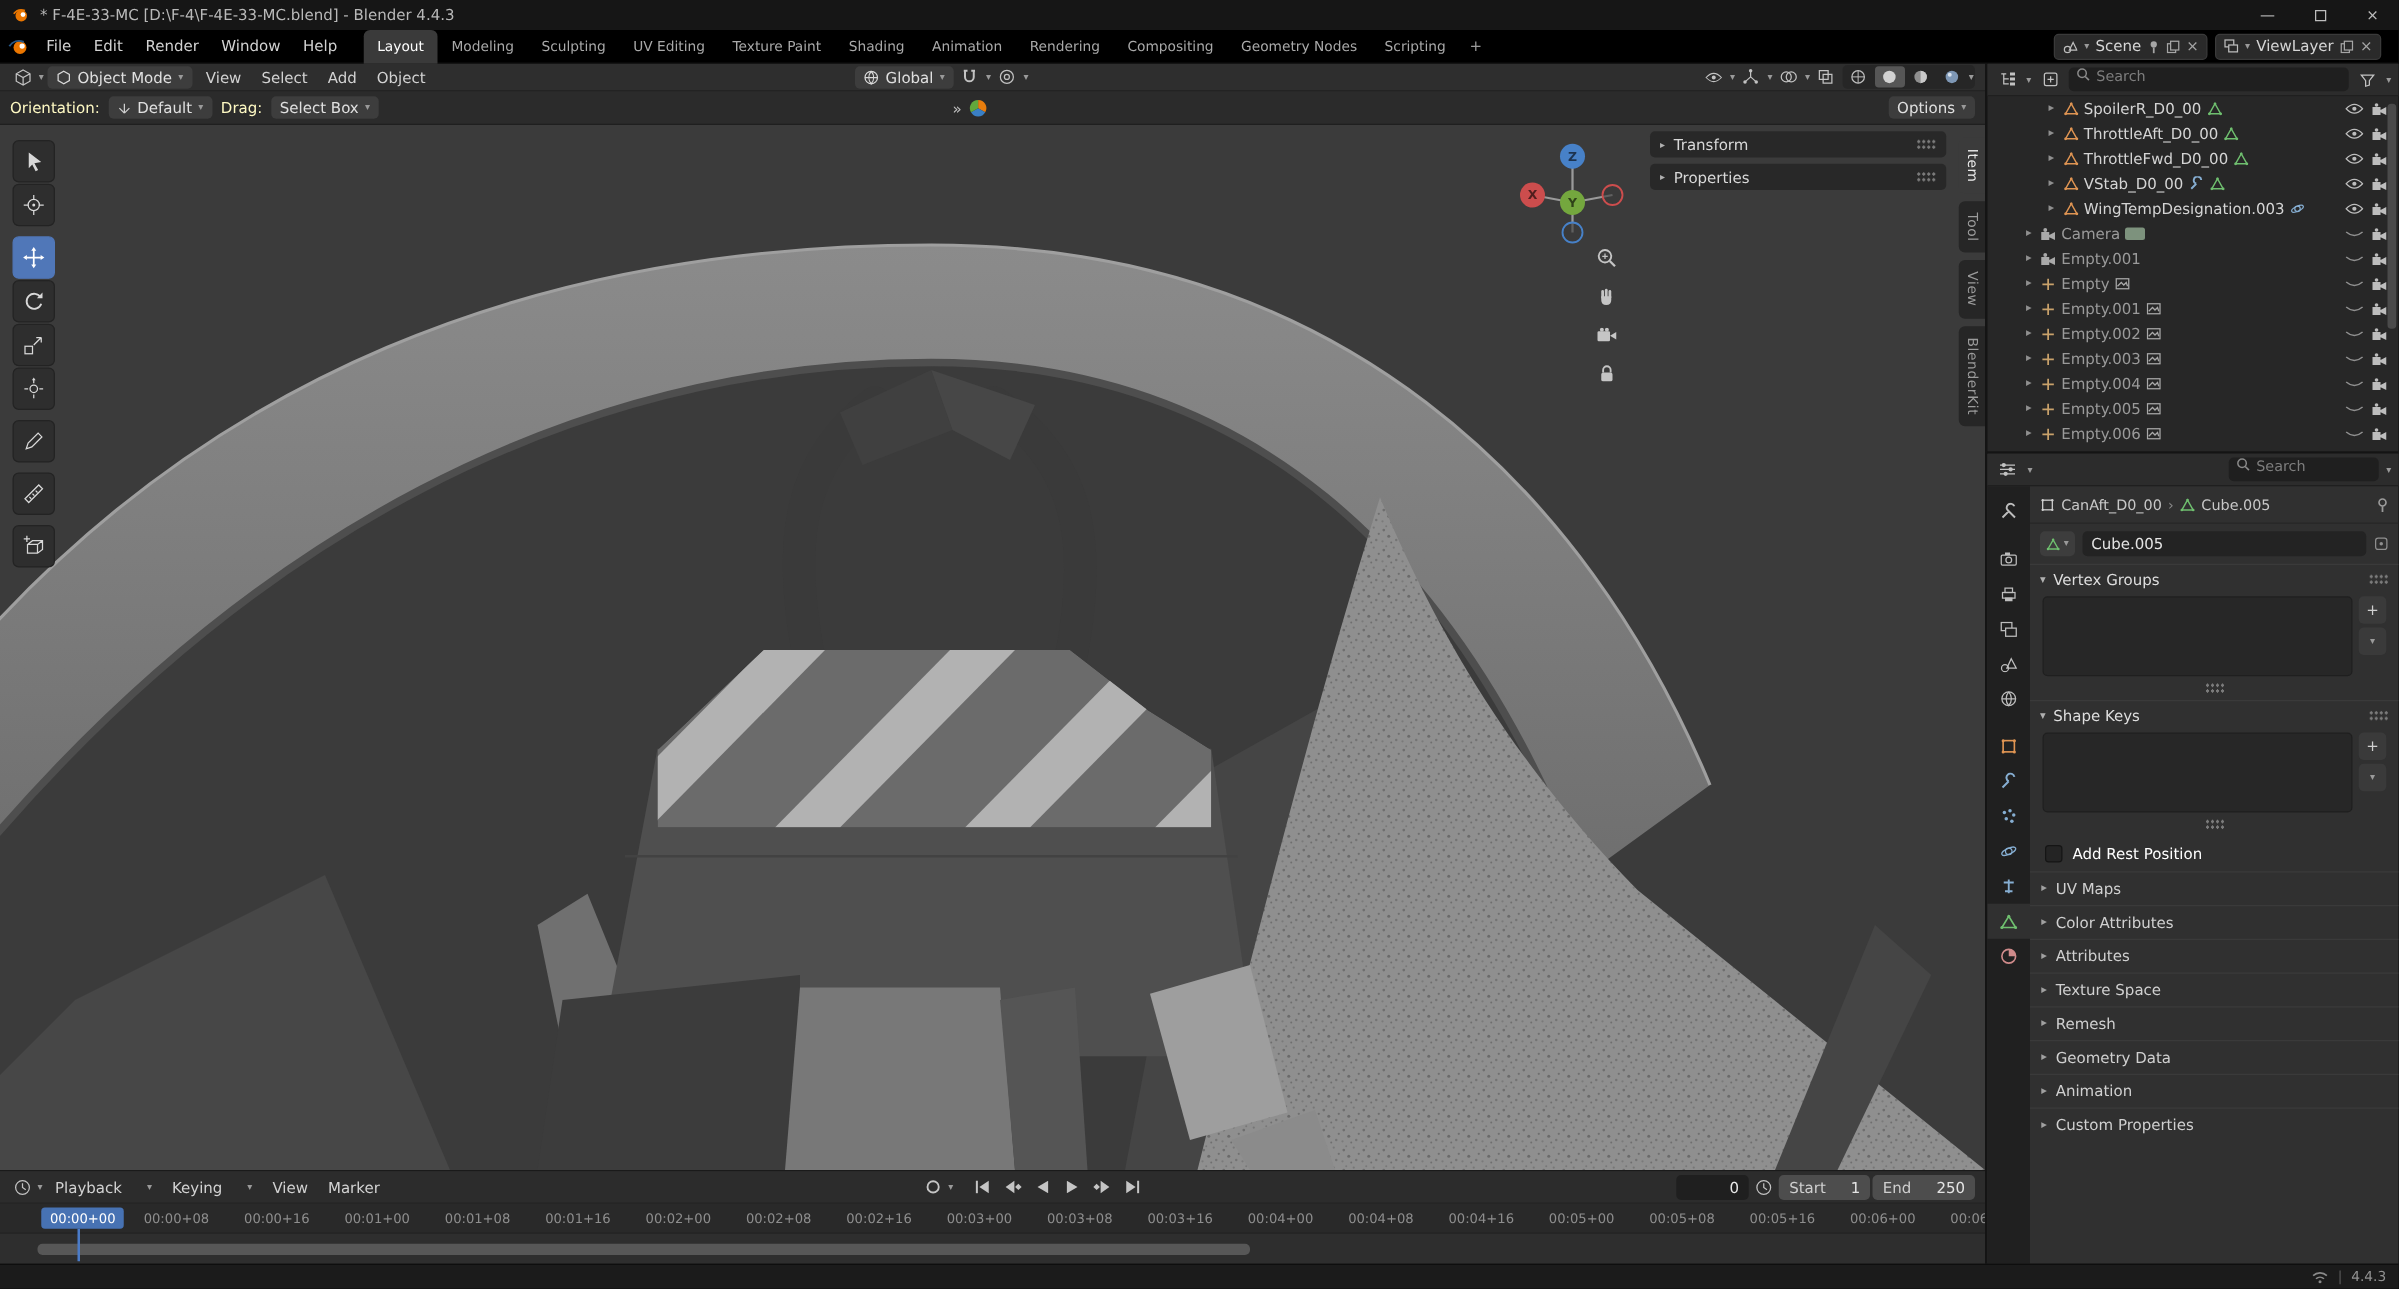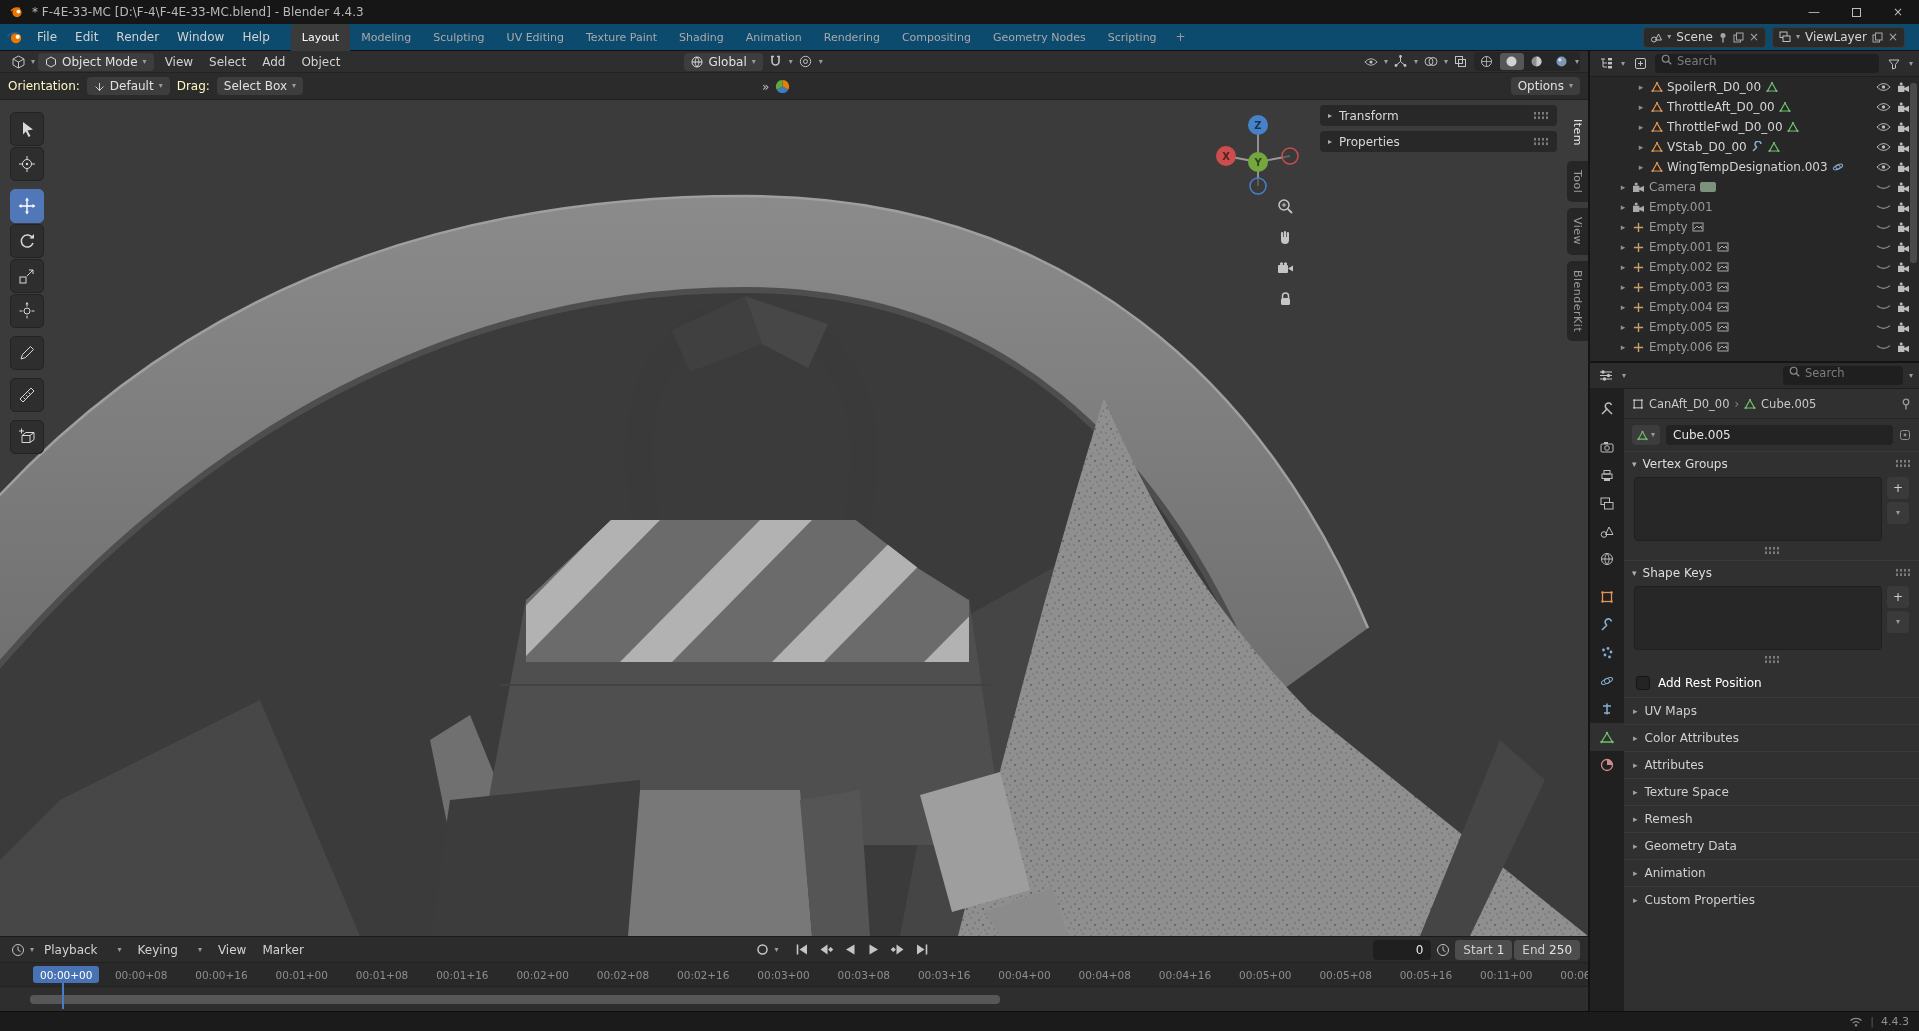--- a/index.html
+++ b/index.html
@@ -11,21 +11,21 @@
   .grip{width:16px;height:9px;background:radial-gradient(#7b7b7b 1px, transparent 1.3px) 0 0/4px 4.5px}
 
   
   .titlebar{position:absolute;left:0;top:0;width:1919px;height:24px;background:#161616;
             display:flex;align-items:center;gap:8px;padding-left:10px;color:#b9b9b9;font-size:12px}
   .win-controls{margin-left:auto;display:flex;height:24px}
   .win-btn{width:42px;display:flex;align-items:center;justify-content:center;color:#bdbdbd;font-size:12px}
   .max-glyph{width:9px;height:9px;border:1px solid #bdbdbd}
 
   
-  .menubar{position:absolute;left:0;top:24px;width:1919px;height:27px;background:#0c4a6e;
+  .menubar{position:absolute;left:0;top:24px;width:1919px;height:27px;background:#000000;
            display:flex;align-items:center;padding:0 6px;border-bottom:1px solid #111}
   .menus{display:flex}
   .menu-item{padding:0 9px;height:22px;display:flex;align-items:center;border-radius:4px;color:#d2d2d2}
   .ws-tabs{display:flex;margin-left:12px;height:27px}
   .ws-tab{padding:0 11px;display:flex;align-items:center;color:#a9a9a9;border-radius:5px 5px 0 0;font-size:11px;white-space:nowrap}
   .ws-tab.active{background:#3a3a3a;color:#fdfdfd}
   .ws-add{padding:0 8px;display:flex;align-items:center;color:#9a9a9a}
   .scene-widgets{margin-left:auto;display:flex;align-items:center;gap:6px;padding-right:8px}
   .selector{display:flex;align-items:center;gap:5px;background:#2a2a2a;border:1px solid #3a3a3a;
             border-radius:4px;height:21px;padding:0 6px;color:#d6d6d6}
@@ -78,21 +78,21 @@
   .timeline{position:absolute;left:0;top:936px;width:1588px;height:75px;background:#2e2e2e;overflow:hidden;border-top:1px solid #1a1a1a}
   .tl-header{height:26px;background:#2c2c2c;display:flex;align-items:center;gap:2px;padding:0 8px;border-bottom:1px solid #222}
   .tlmenu{display:flex;align-items:center;gap:20px;padding:0 8px;height:20px;border-radius:4px;color:#d2d2d2}
   .tlmenu .chev{display:none}
   .tlmenu.has-chev .chev{display:inline}
   .transport{display:flex;align-items:center;gap:2px}
   .tp-btn{width:22px;height:18px;display:flex;align-items:center;justify-content:center;border-radius:3px}
   .tl-spacer{flex:1}
   .frame-field{width:58px;height:20px;background:#1f1f1f;border-radius:4px;display:flex;align-items:center;
                justify-content:flex-end;padding:0 8px;color:#e8e8e8}
-  .range-pill{height:20px;background:#4d4d4d;border-radius:4px;display:flex;align-items:center;gap:4px;
+  .range-pill{height:20px;background:#4d4d4d;border-radius:4px;display:flex;align-items:center;gap:20px;
               padding:0 8px;color:#e3e3e3}
   .range-pill .rp-label{color:#cfcfcf}
   .tl-ruler{height:24px;background:#292929;position:relative;border-bottom:1px solid #222}
   .ruler-labels{position:absolute;left:101px;top:0;display:flex;height:24px}
   .ruler-labels span{width:80.3px;text-align:center;line-height:24px;font-size:10.5px;color:#8e8e8e;white-space:nowrap}
   .cf-pill{position:absolute;left:33px;top:3px;height:17px;background:#4772b3;border-radius:3px;
            display:flex;align-items:center;padding:0 7px;color:#fff;font-size:10.5px;z-index:4}
   .tl-body{height:25px;background:#2e2e2e;position:relative}
   .scroll-thumb{position:absolute;left:30px;top:8px;width:970px;height:9px;background:#575757;border-radius:4px}
   .playhead-line{position:absolute;left:62px;top:46px;width:2px;height:26px;background:#4a7bc8;z-index:3}
@@ -676,21 +676,21 @@
           <span>00:02+16</span>
           <span>00:03+00</span>
           <span>00:03+08</span>
           <span>00:03+16</span>
           <span>00:04+00</span>
           <span>00:04+08</span>
           <span>00:04+16</span>
           <span>00:05+00</span>
           <span>00:05+08</span>
           <span>00:05+16</span>
-          <span>00:11+00</span>
+          <span>00:06+00</span>
           <span>00:06+08</span>
         </div>
     </div>
     <div class="tl-body">
       <div class="scroll-thumb"></div>
     </div>
     <div class="playhead-line"></div>
   </div>
 
   <div class="outliner">

